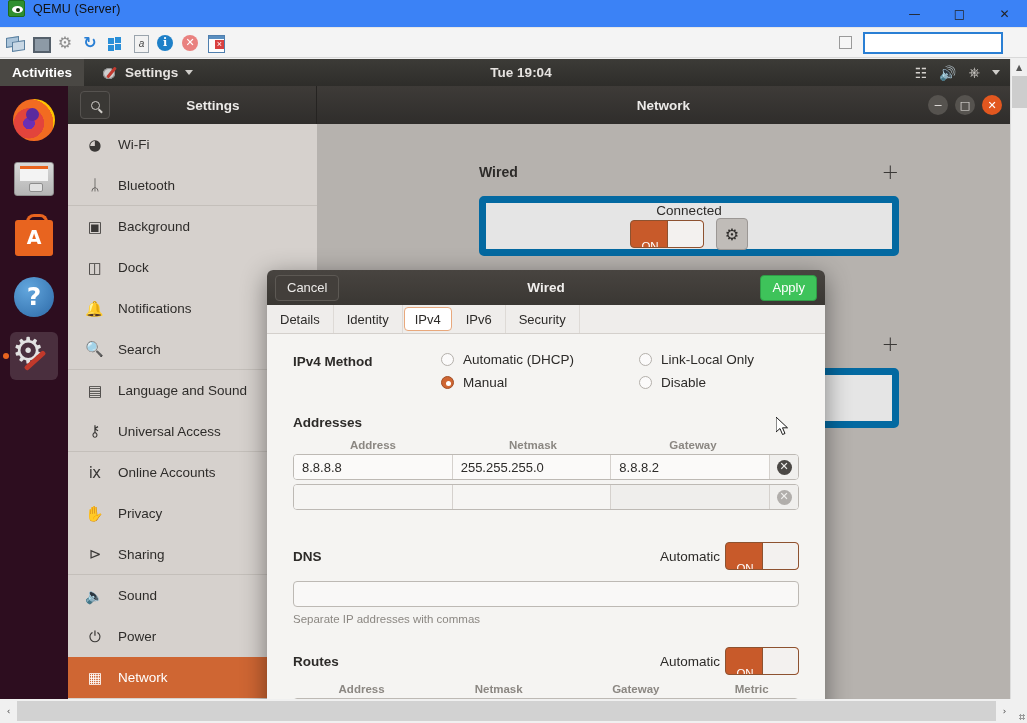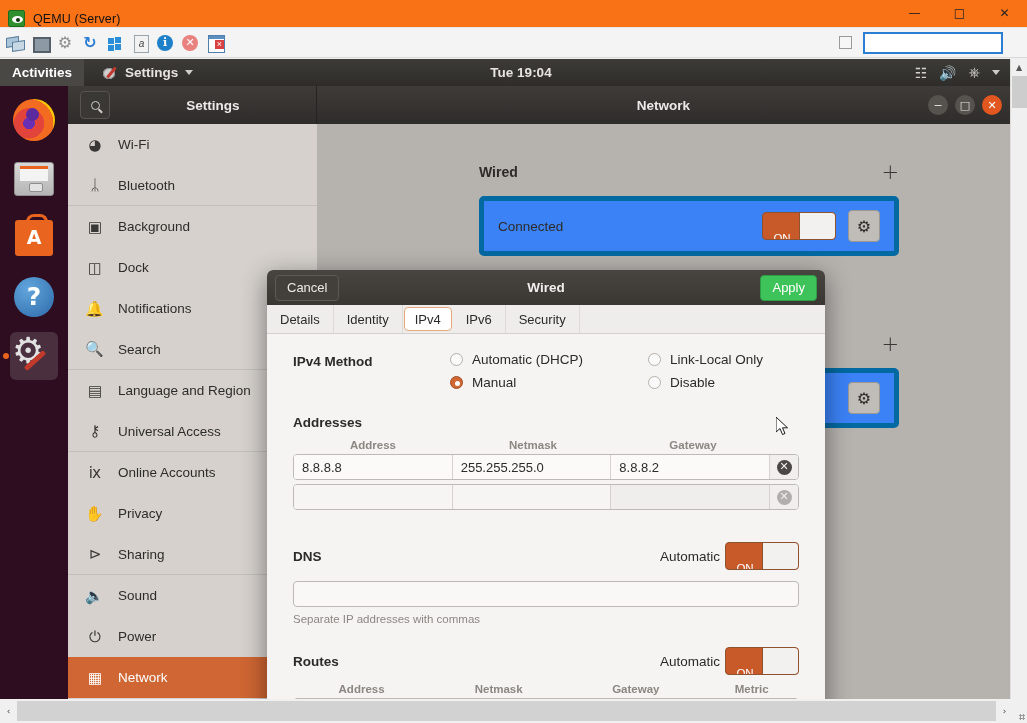--- a/index.html
+++ b/index.html
@@ -7,22 +7,22 @@
     width: 1027px; height: 723px;
     overflow: hidden;
     font-family: "Liberation Sans", sans-serif;
     background: #f0f0f0;
   }
   #root { position: relative; width: 1027px; height: 723px; }
 
   
   .qemu-titlebar {
     position: absolute; left: 0; top: 0; width: 1027px; height: 28px;
-    background: #f97316; border-bottom: 1px solid #e6e6e6;
-    display: flex; align-items: flex-end;
+    background: #3b82f6; border-bottom: 1px solid #e6e6e6;
+    display: flex; align-items: flex-start;
   }
   .qemu-title-left { display: flex; align-items: center; gap: 8px; padding-left: 8px; flex: 1; }
   .qemu-icon {
     width: 17px; height: 17px; border-radius: 2px;
     background: #2f8f2f; border: 1px solid #1d6b1d;
     position: relative; flex: none;
   }
   .qemu-icon::after {
     content: ""; position: absolute; left: 3px; top: 5px; width: 11px; height: 7px;
     border-radius: 50%; background: #ffffff;
@@ -289,22 +289,22 @@
   }
   .net-section {
     position: absolute; left: 162px; width: 420px;
   }
   .net-row-title {
     display: flex; align-items: center; justify-content: space-between;
     font-weight: bold; font-size: 14px; color: #2d2b29; margin-bottom: 12px;
   }
   .plus { font-size: 21px; color: #3a3836; font-weight: 300; font-family: "DejaVu Sans", sans-serif; }
   .net-card {
-    border: 5px solid #0369a1; border-radius: 5px; background: #3b82f6; height: 60px;
-    display: flex; align-items: center; padding: 0 14px; justify-content: space-between;
+    border: 7px solid #0369a1; border-radius: 5px; background: #e5e5e5; height: 60px;
+    display: flex; align-items: center; padding: 0 14px; justify-content: space-between; flex-direction: column;
   }
   .net-conn-label { font-size: 13.5px; color: #2d2b29; }
   .net-card-right { display: flex; align-items: center; gap: 12px; }
   .toggle-on {
     width: 74px; height: 28px; border-radius: 4px; border: 1px solid #8d5230;
     background: #c85a2a; position: relative; overflow: hidden;
   }
   .toggle-on .lbl {
     position: absolute; left: 0; top: 12px; width: 38px; height: 26px; line-height: 26px;
     text-align: center; color: #fff; font-size: 11.5px;
@@ -351,21 +351,21 @@
   }
   .dlg-tab.active {
     background: #ffffff; border: 1px solid #e8a87c; border-radius: 4px;
     margin: 2px 1px; padding: 0 10px; color: #2d2b29;
   }
 
   .dlg-body { padding: 18px 26px 0 26px; position: relative; }
 
   .sec-label { font-weight: bold; font-size: 13.5px; color: #2d2b29; }
 
-  .method-row { display: flex; align-items: flex-start; gap: 9px; }
+  .method-row { display: flex; align-items: flex-start; gap: 0; }
   .method-left { width: 148px; padding-top: 2px; }
   .method-grid {
     flex: 1; display: grid; grid-template-columns: 198px 1fr; row-gap: 8px;
   }
   .radio-opt { display: flex; align-items: center; gap: 9px; font-size: 13.5px; color: #2d2b29; }
   .radio {
     width: 13px; height: 13px; border-radius: 50%; border: 1px solid #b4b0ab;
     background: #fbfafa; position: relative; flex: none;
   }
   .radio.checked { background: #cf6633; border-color: #a24e25; }
@@ -559,21 +559,21 @@
         <div class="side-item">
           <span class="side-ico">🔔</span>
           <span>Notifications</span>
         </div>
         <div class="side-item sep">
           <span class="side-ico">🔍</span>
           <span>Search</span>
         </div>
         <div class="side-item">
           <span class="side-ico">▤</span>
-          <span>Language and Region</span>
+          <span>Language and Sound</span>
         </div>
         <div class="side-item sep">
           <span class="side-ico">⚷</span>
           <span>Universal Access</span>
         </div>
         <div class="side-item">
           <span class="side-ico">ⅸ</span>
           <span>Online Accounts</span>
         </div>
         <div class="side-item">

